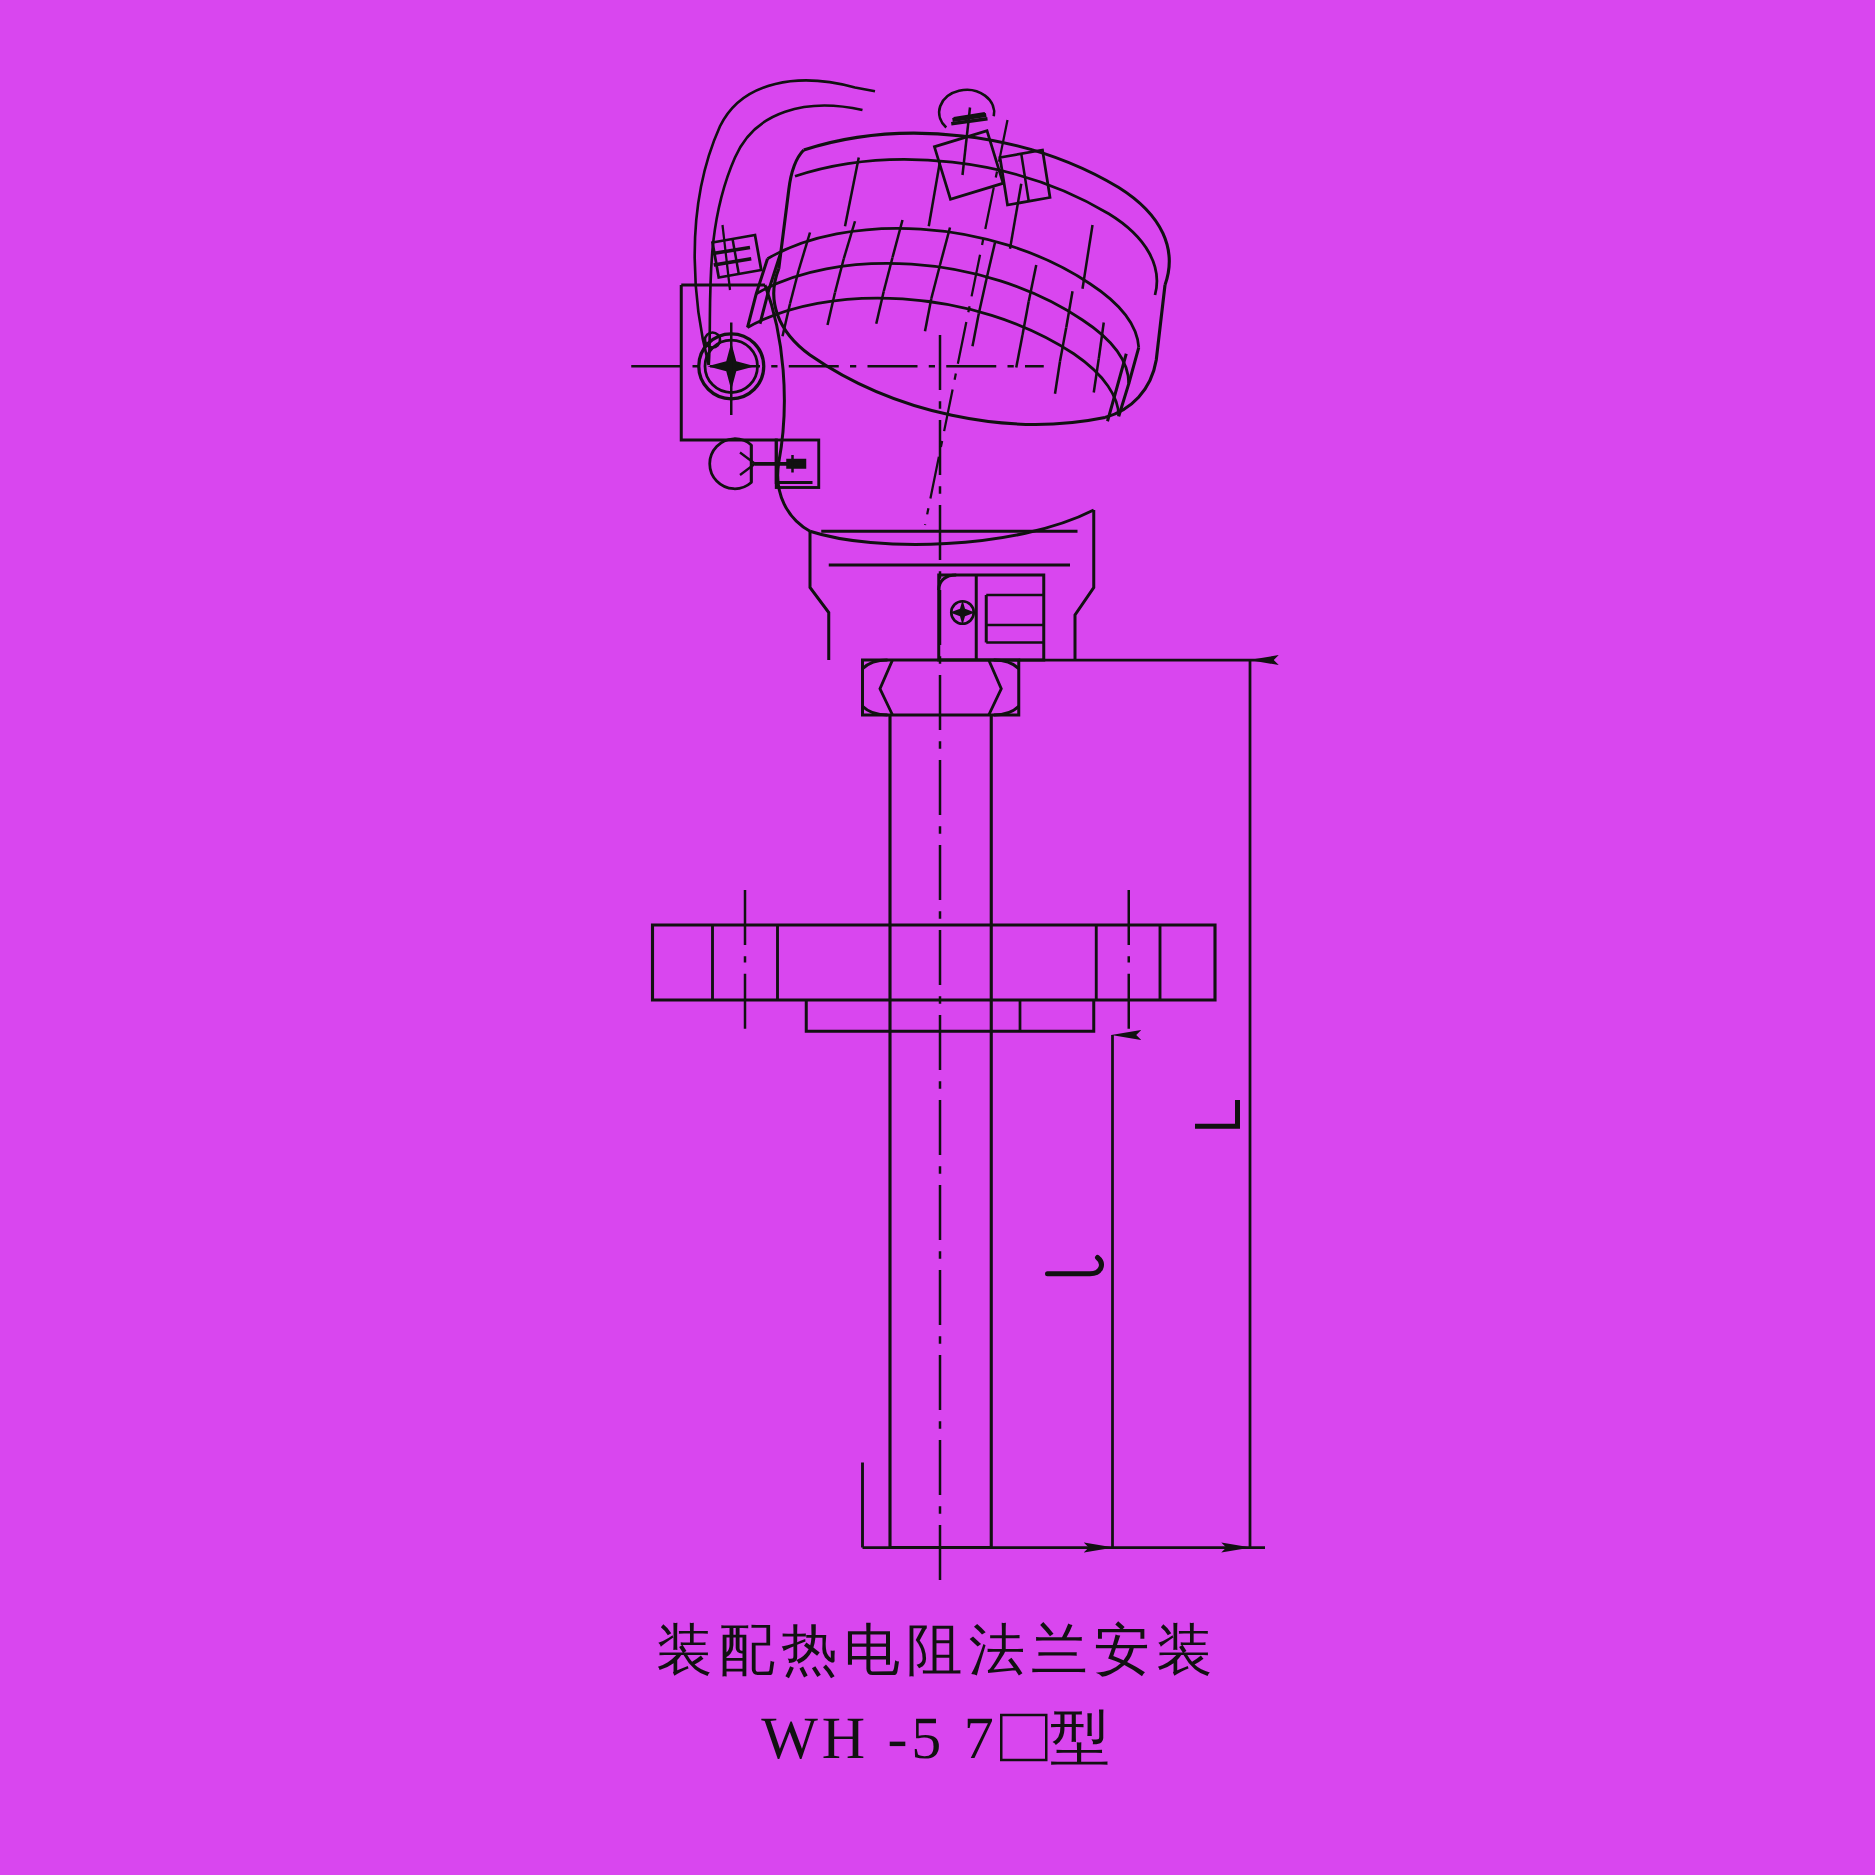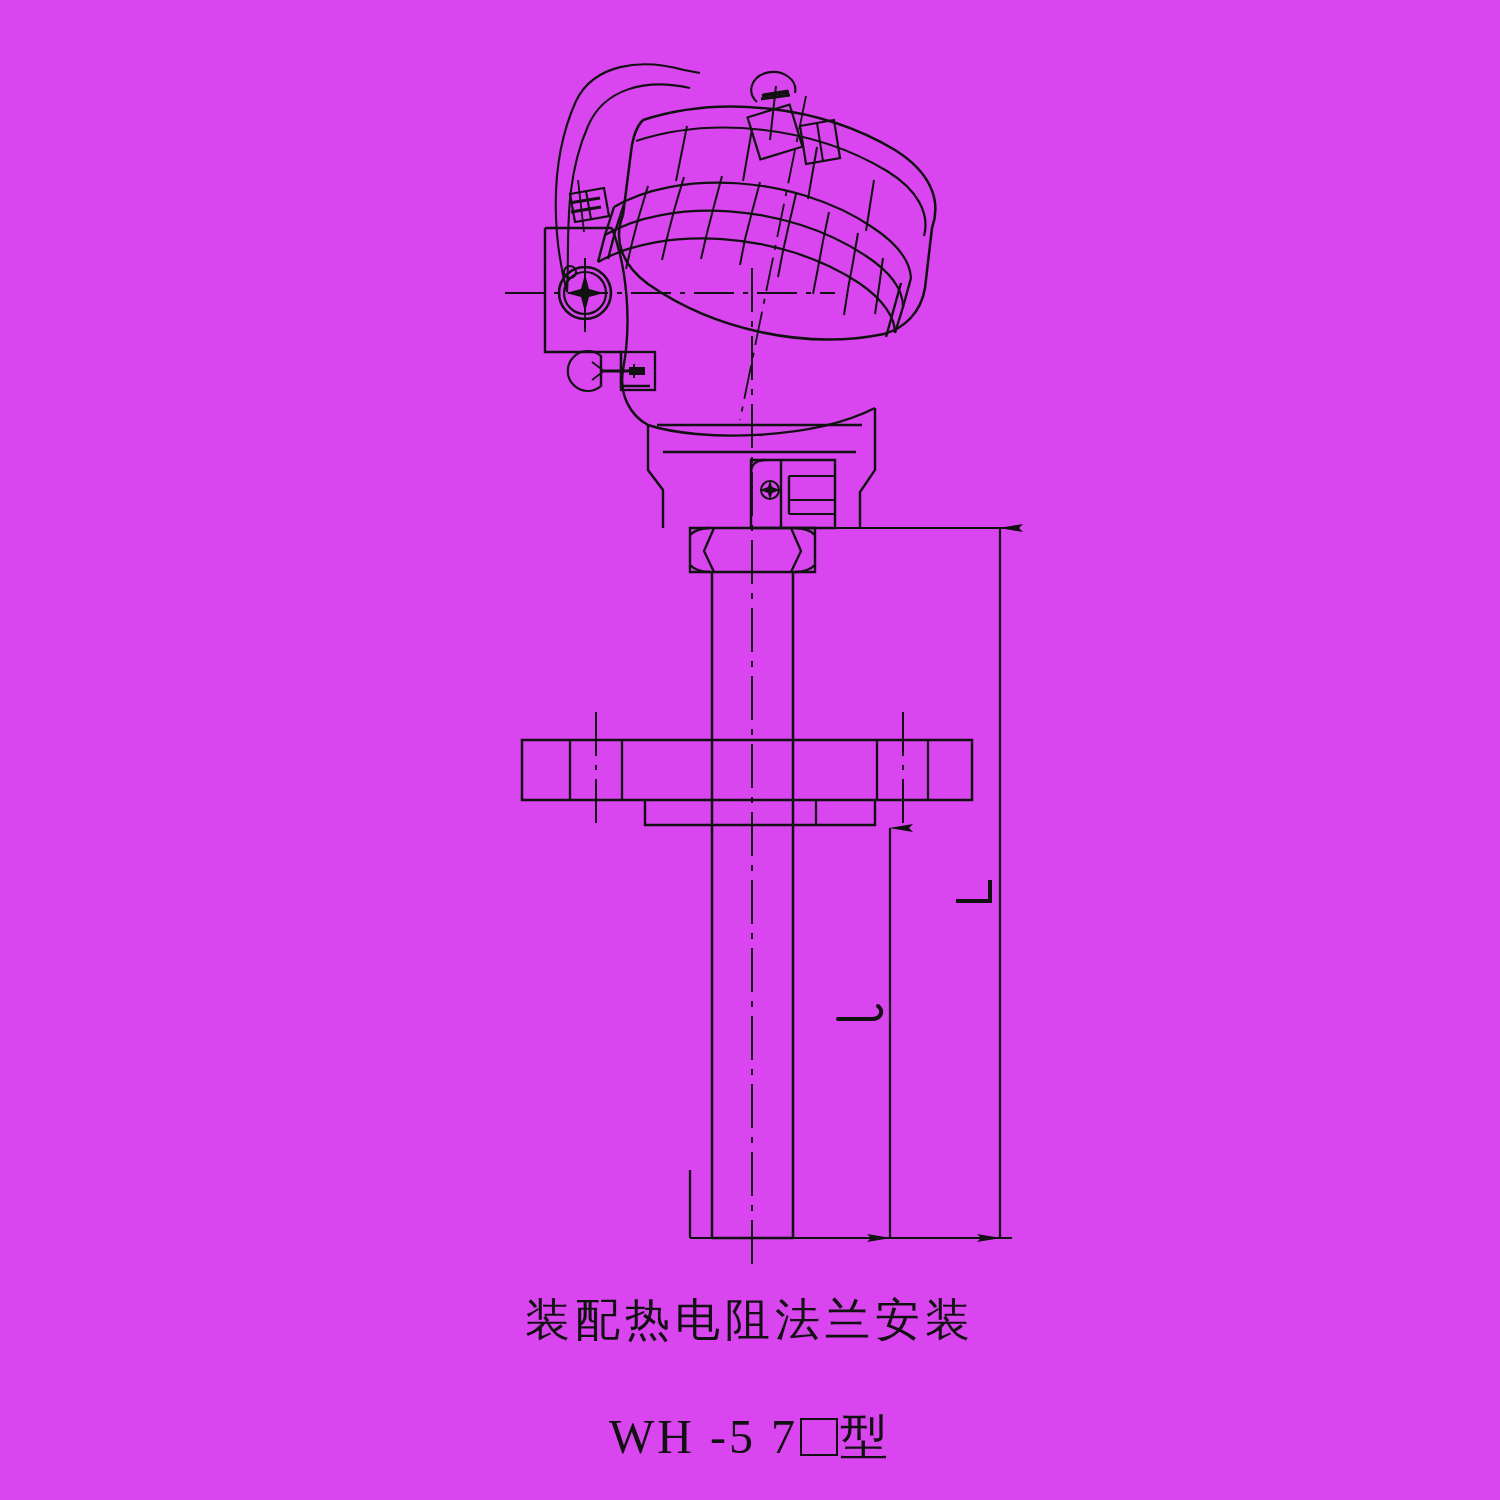--- a/index.html
+++ b/index.html
@@ -31,21 +31,20 @@
   }
   #title-cn {
     top: 1290px;
     font-size: 45px;
     letter-spacing: 5px;
   }
   #title-model {
     top: 1358px;
     font-size: 48px;
     letter-spacing: 3px;
-    margin-top: 47px;
   }
   #note-block {
     position: absolute;
     left: 38px;
     top: 1435px;
     color: #111111;
     white-space: nowrap;
   }
   #note-label {
     font-size: 38px;

